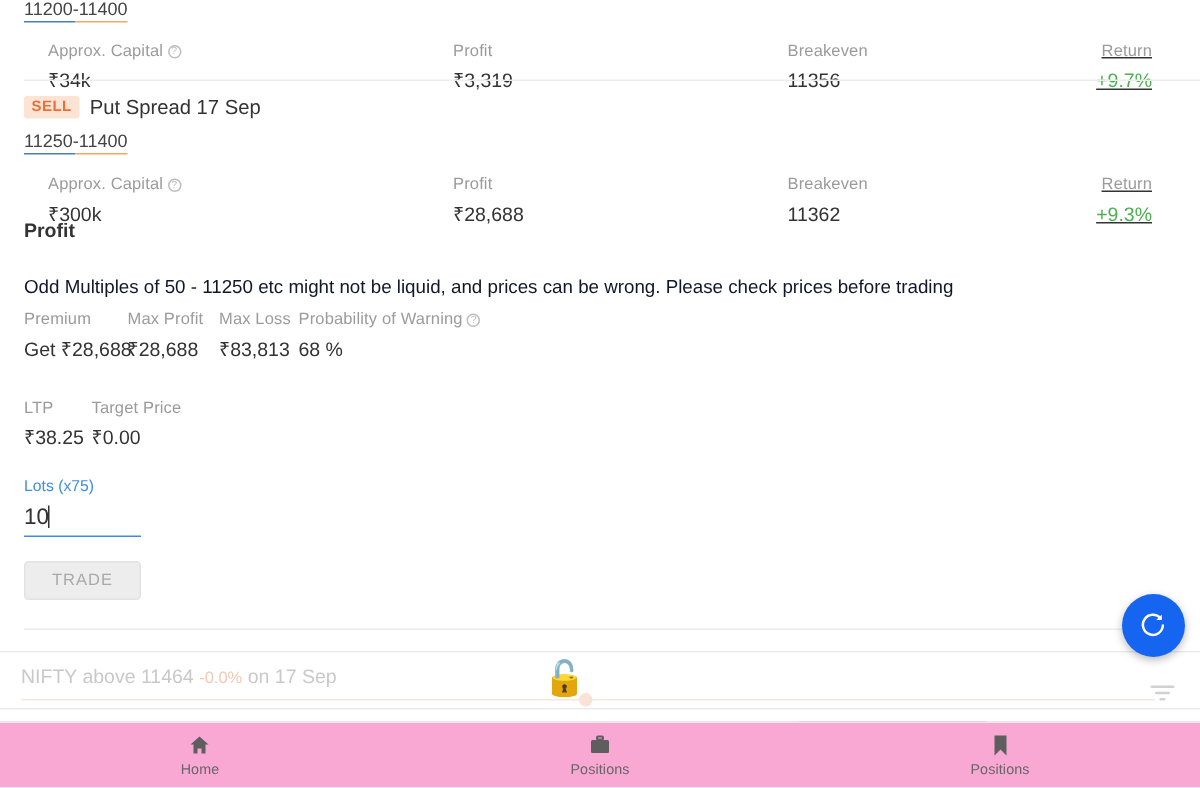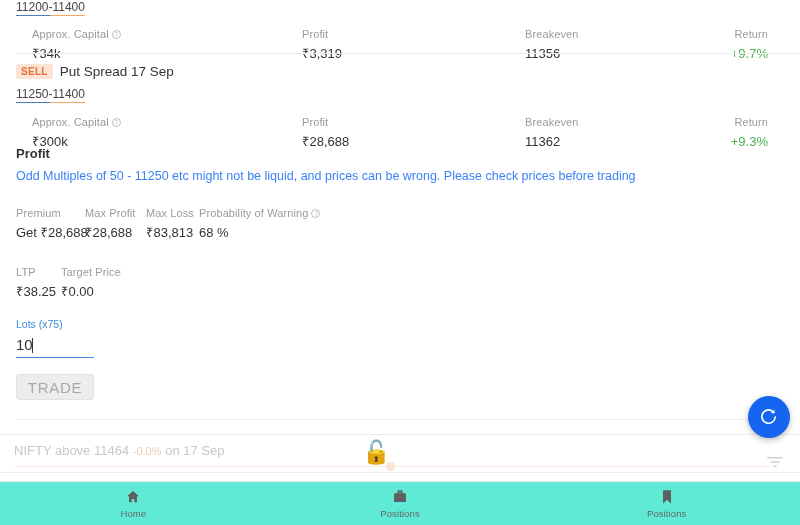--- a/index.html
+++ b/index.html
@@ -32,38 +32,38 @@
   .strike-link .ul-blue { left:0; width:50%; background:#4a7fb5; }
   .strike-link .ul-orange { left:50%; width:50%; background:#f0a868; }
 
   .metrics { position: relative; height: 40px; }
   .metric { position:absolute; top:0; }
   .metric .lbl { white-space: nowrap; }
   .metric .val { margin-top: 4px; white-space: nowrap; }
   .metric.c1 { left:16px; }
   .metric.c2 { left:286px; }
   .metric.c3 { left:509px; }
-  .metric.c4 { right:16px; text-align: right; }
+  .metric.c4 { right:16px; text-align: right; text-decoration: underline; }
 
   .help-icon {
     display:inline-block; width:9px; height:9px; border:1px solid #bdbdbd;
     border-radius:50%; font-size:7px; line-height:8px; text-align:center;
     color:#bdbdbd; vertical-align: 1px; margin-left:3px;
   }
 
   .badge-row { display:flex; align-items:center; gap:7px; }
   .sell-badge {
     background:#fde3d4; color:#e8703a; font-size:10px; font-weight:bold;
     padding:2px 5px; border-radius:2px; line-height:11px; letter-spacing:.3px;
   }
   .spread-title { font-size:13.5px; color:#333; }
 
   
   .warn-title { font-size:13px; font-weight:bold; color:#333; }
-  .warn-text  { font-size:12.5px; color:#3b82f6; margin-top:7px; line-height:16px; }
+  .warn-text  { font-size:12.5px; color:#0f172a; margin-top:22px; line-height:16px; }
 
   
   .pr { position:relative; height:38px; }
   .pr .cell { position:absolute; top:0; }
   .pr .cell .val { margin-top:4px; }
 
   
   .ltp-row { position:relative; height:36px; }
   .ltp-row .cell { position:absolute; top:0; }
   .ltp-row .cell .val { margin-top:4px; }
@@ -75,21 +75,21 @@
     vertical-align:-3px; margin-left:-1px;
   }
   .lots-field {
     width:78px; border-bottom:1px solid #3f8ddd; font-size:15px;
     color:#333; padding:2px 0 3px 0; margin-top:3px; line-height:18px;
   }
 
   .trade-btn {
     margin-top:16px; width:78px; height:26px; background:#ededed;
     border:1px solid #e2e2e2; border-radius:3px; color:#a9a9a9;
-    font-size:15px; letter-spacing:.7px; font-family:"Liberation Sans", sans-serif;
+    font-size:11px; letter-spacing:.7px; font-family:"Liberation Sans", sans-serif;
     cursor:default;
   }
 
   
   .strip-divider { position:absolute; left:16px; right:16px; height:1px; background:#ececec; }
   .nifty-text {
     position:absolute; left:14px; top:443px; font-size:13px; color:#c9c9c9;
     white-space:nowrap;
   }
   .nifty-text .pct { color:#f3c9b4; font-size:11px; }
@@ -116,21 +116,21 @@
   .fab {
     position:absolute; right:10px; top:396px; width:42px; height:42px;
     border-radius:50%; background:#1565f0; display:flex;
     align-items:center; justify-content:center;
     box-shadow:0 2px 6px rgba(0,0,0,.28);
   }
 
   
   .bottom-nav {
     position:absolute; left:0; right:0; bottom:0; height:44px;
-    background:#5eead4; border-top:1px solid #ececec;
+    background:#f9a8d4; border-top:1px solid #ececec;
     display:flex; align-items:center;
   }
   .nav-item {
     flex:1; display:flex; flex-direction:column; align-items:center;
     gap:3px; color:#5e5e5e;
   }
   .nav-label { font-size:9.5px; color:#666; letter-spacing:.1px; }
 </style>
 </head>
 <body>

